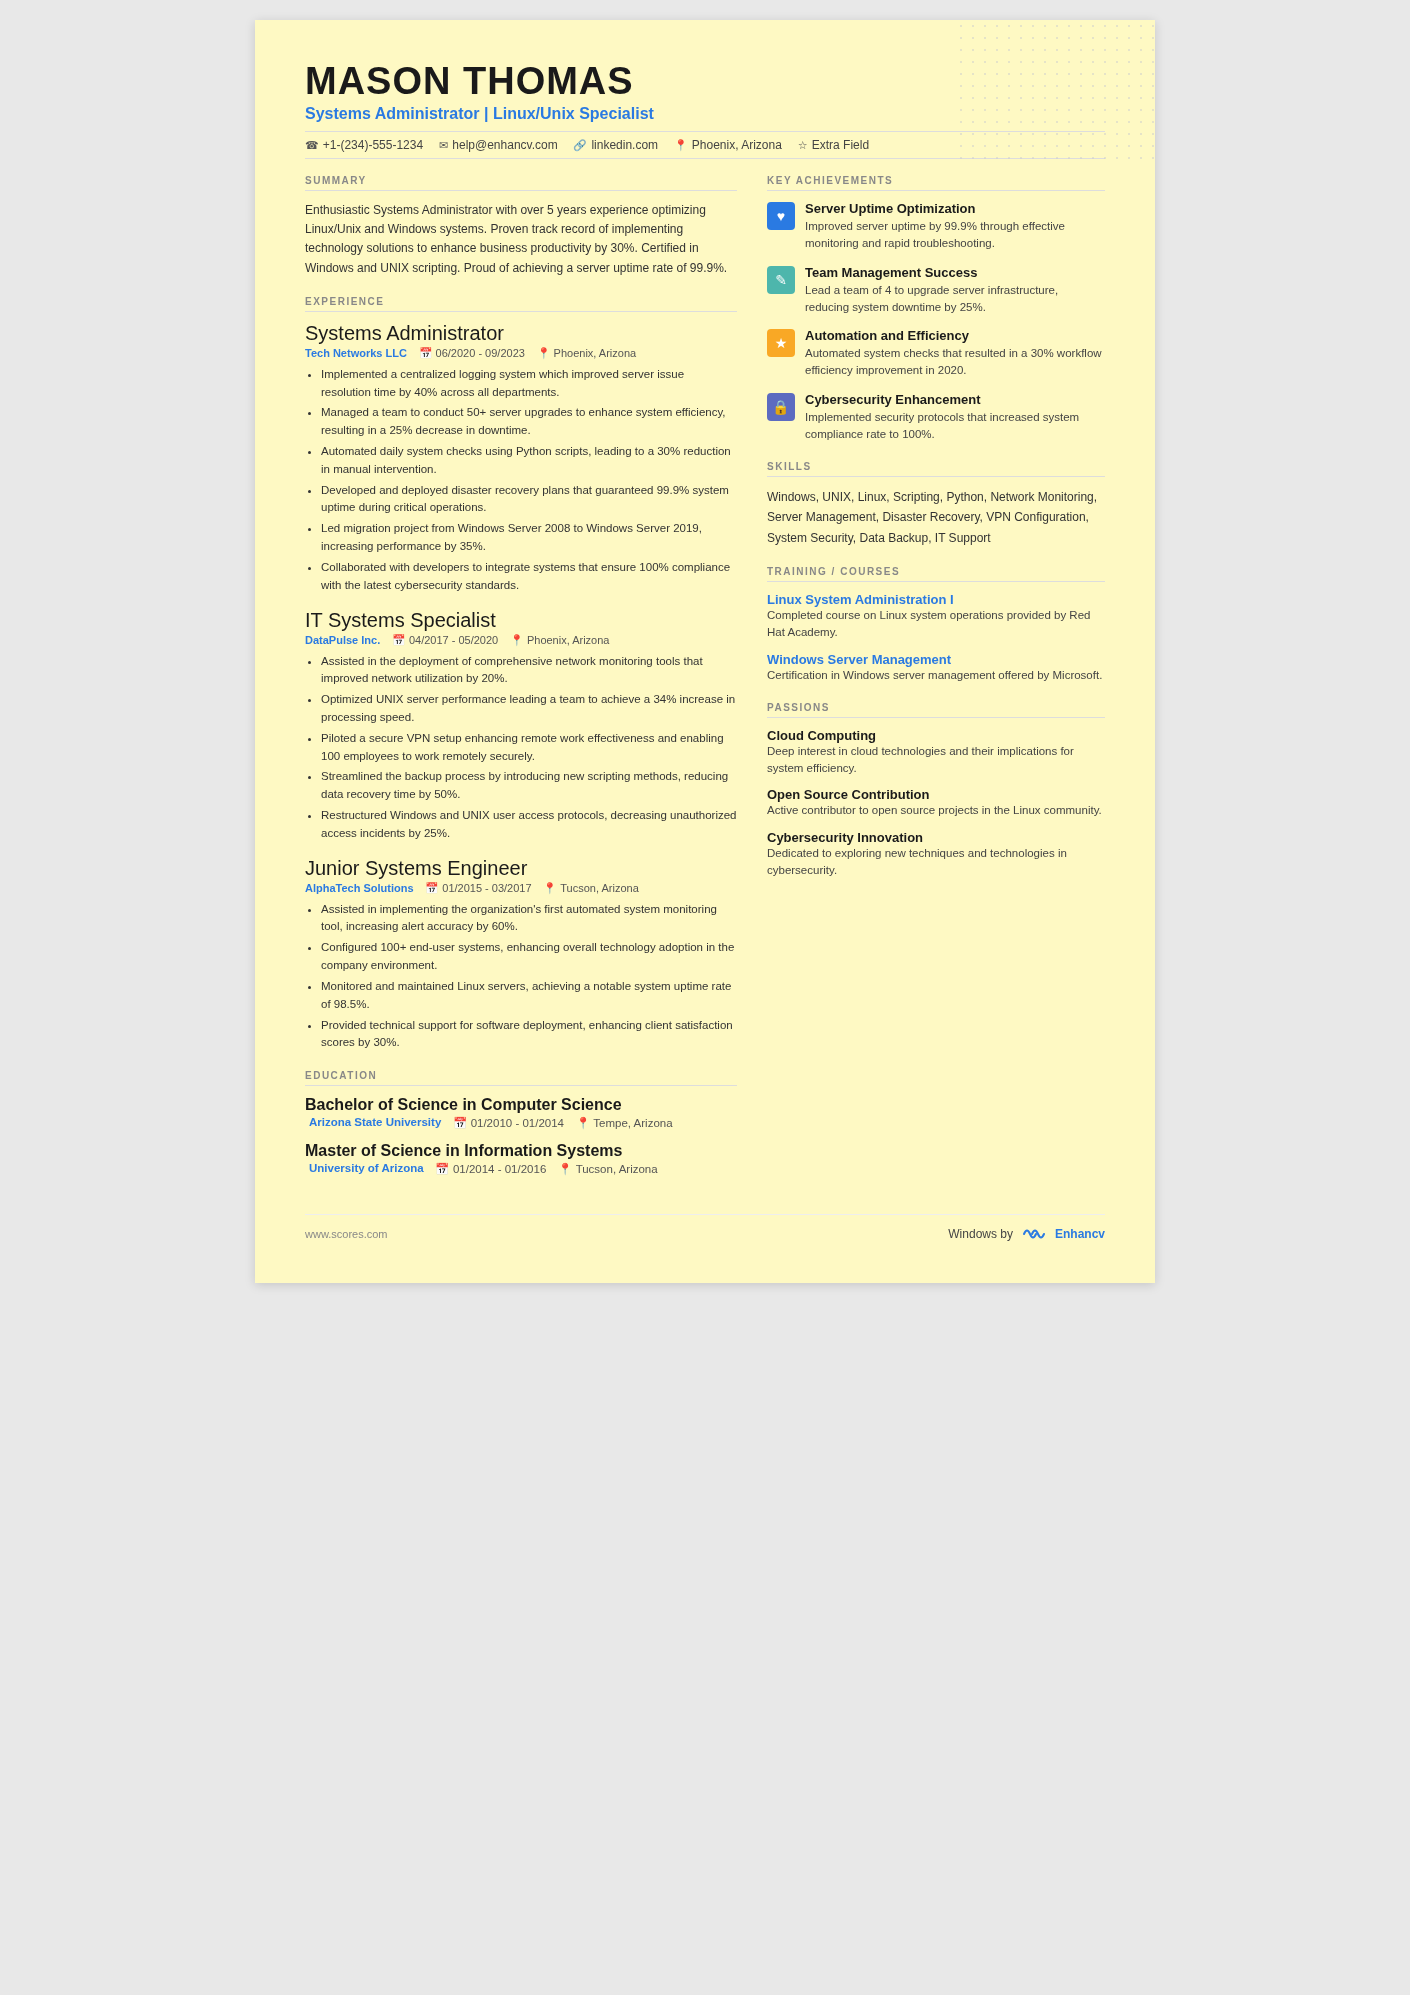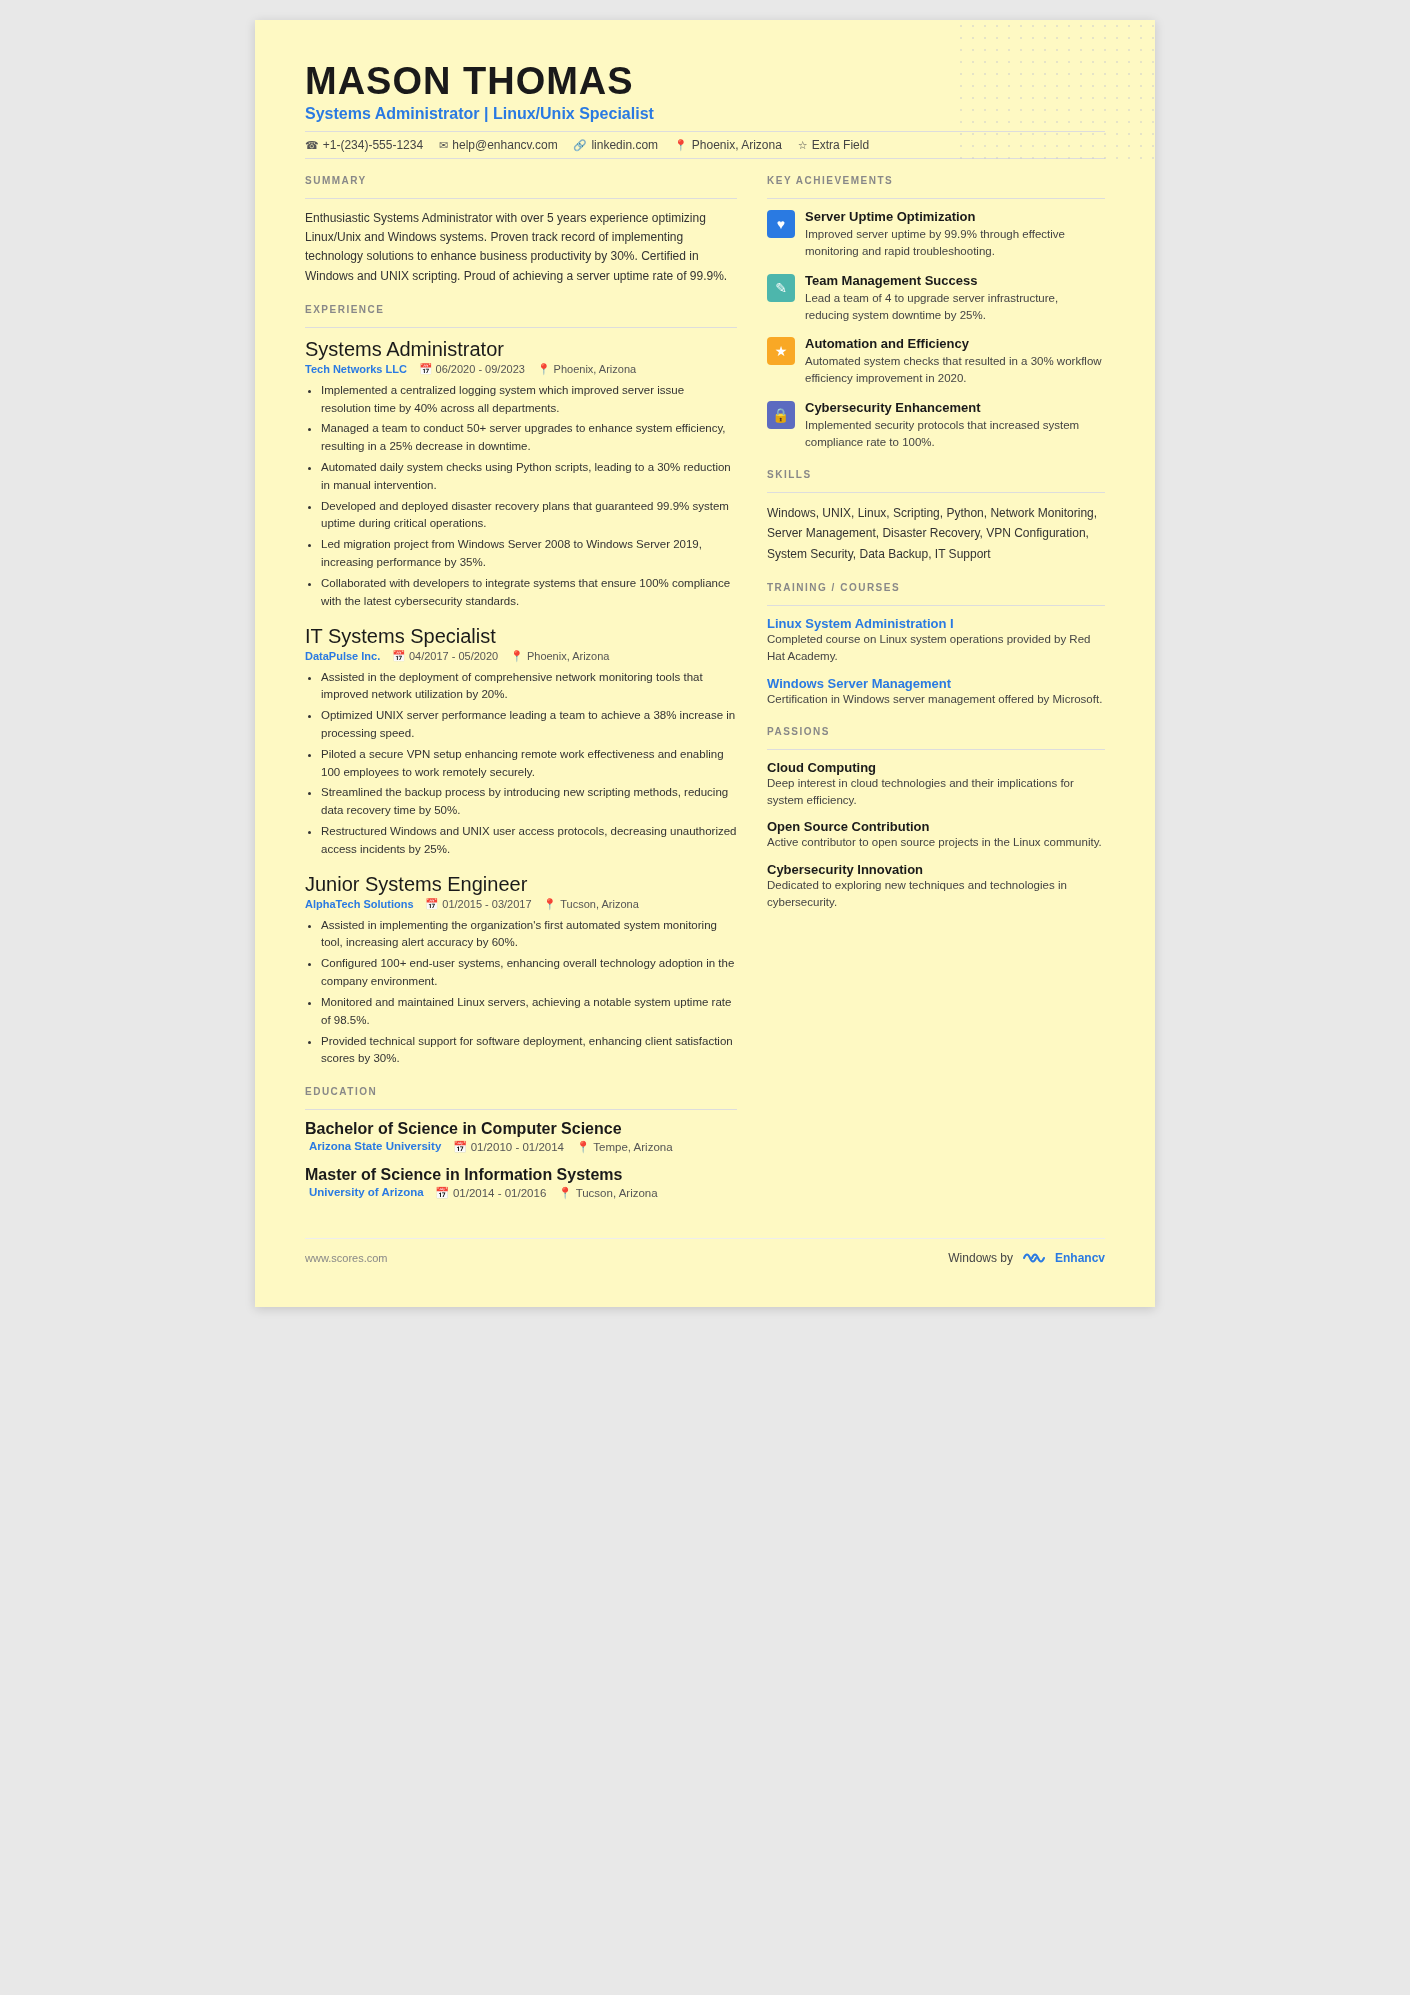--- a/index.html
+++ b/index.html
@@ -82,21 +82,21 @@
 
     
     .section { margin-bottom: 18px; }
     .section-title {
       font-size: 10px;
       font-weight: 700;
       letter-spacing: 1.5px;
       text-transform: uppercase;
       color: #888;
       border-bottom: 1px solid #ddd;
-      padding-bottom: 12px;
+      padding-bottom: 4px;
       margin-bottom: 10px;
     }
 
     
     .summary-text {
       font-size: 12px;
       color: #333;
       line-height: 1.6;
     }
 
@@ -333,21 +333,21 @@
               <span>📅</span>
               <span>04/2017 - 05/2020</span>
             </span>
             <span class="job-location">
               <span>📍</span>
               <span>Phoenix, Arizona</span>
             </span>
           </div>
           <ul class="job-bullets">
             <li>Assisted in the deployment of comprehensive network monitoring tools that improved network utilization by 20%.</li>
-            <li>Optimized UNIX server performance leading a team to achieve a 38% increase in processing speed.</li>
+            <li>Optimized UNIX server performance leading a team to achieve a 34% increase in processing speed.</li>
             <li>Piloted a secure VPN setup enhancing remote work effectiveness and enabling 100 employees to work remotely securely.</li>
             <li>Streamlined the backup process by introducing new scripting methods, reducing data recovery time by 50%.</li>
             <li>Restructured Windows and UNIX user access protocols, decreasing unauthorized access incidents by 25%.</li>
           </ul>
         </div>
 
         <div class="job">
           <div class="job-title">Junior Systems Engineer</div>
           <div class="job-meta">
             <span class="job-company">AlphaTech Solutions</span>

